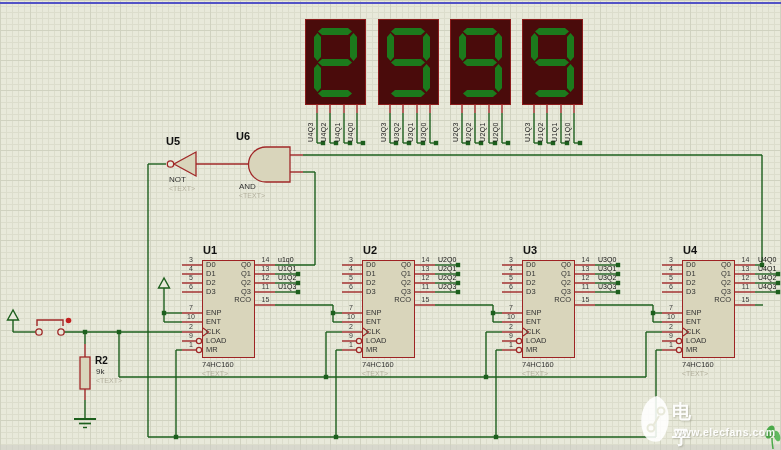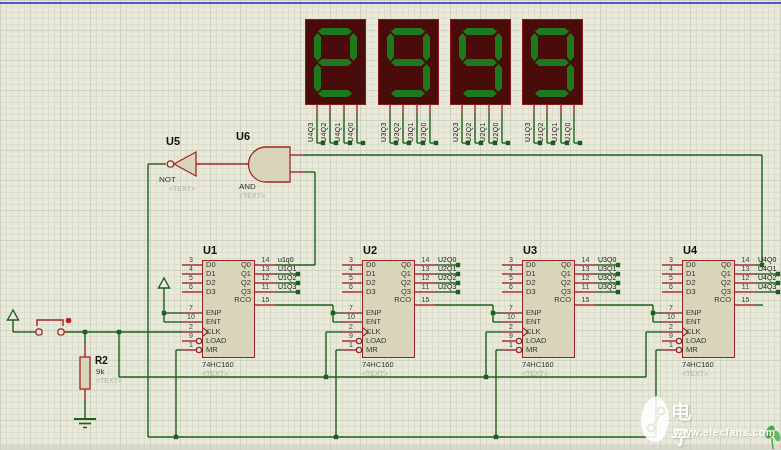--- a/index.html
+++ b/index.html
@@ -278,21 +278,21 @@
       <line x1="561" y1="113" x2="561" y2="143" stroke="#1d5f1d" stroke-width="1.4"></line>
       <line x1="561" y1="143" x2="567" y2="143" stroke="#1d5f1d" stroke-width="1.4"></line>
       <rect x="564.8" y="140.8" width="4.4" height="4.4" fill="#1d5f1d"></rect>
       <line x1="574" y1="104" x2="574" y2="113" stroke="#a02828" stroke-width="1.4"></line>
       <line x1="574" y1="113" x2="574" y2="143" stroke="#1d5f1d" stroke-width="1.4"></line>
       <line x1="574" y1="143" x2="580" y2="143" stroke="#1d5f1d" stroke-width="1.4"></line>
       <rect x="577.8" y="140.8" width="4.4" height="4.4" fill="#1d5f1d"></rect>
     </svg>
 
   <div class="t ref" style="left:166px;top:135px;">U5</div>
-  <div class="t" style="left:159px;top:175px;color:#333;">NOT</div>
+  <div class="t" style="left:169px;top:175px;color:#333;">NOT</div>
   <div class="t small gray" style="left:169px;top:185px;">&lt;TEXT&gt;</div>
   <div class="t ref" style="left:236px;top:130px;">U6</div>
   <div class="t" style="left:239px;top:182px;color:#333;">AND</div>
   <div class="t small gray" style="left:239px;top:192px;">&lt;TEXT&gt;</div>
 
   <div class="t ref" style="left:95px;top:355px;font-size:10px;">R2</div>
   <div class="t" style="left:96px;top:367px;color:#333;">9k</div>
   <div class="t small gray" style="left:96px;top:377px;">&lt;TEXT&gt;</div>
 
   <div id="watermark">

